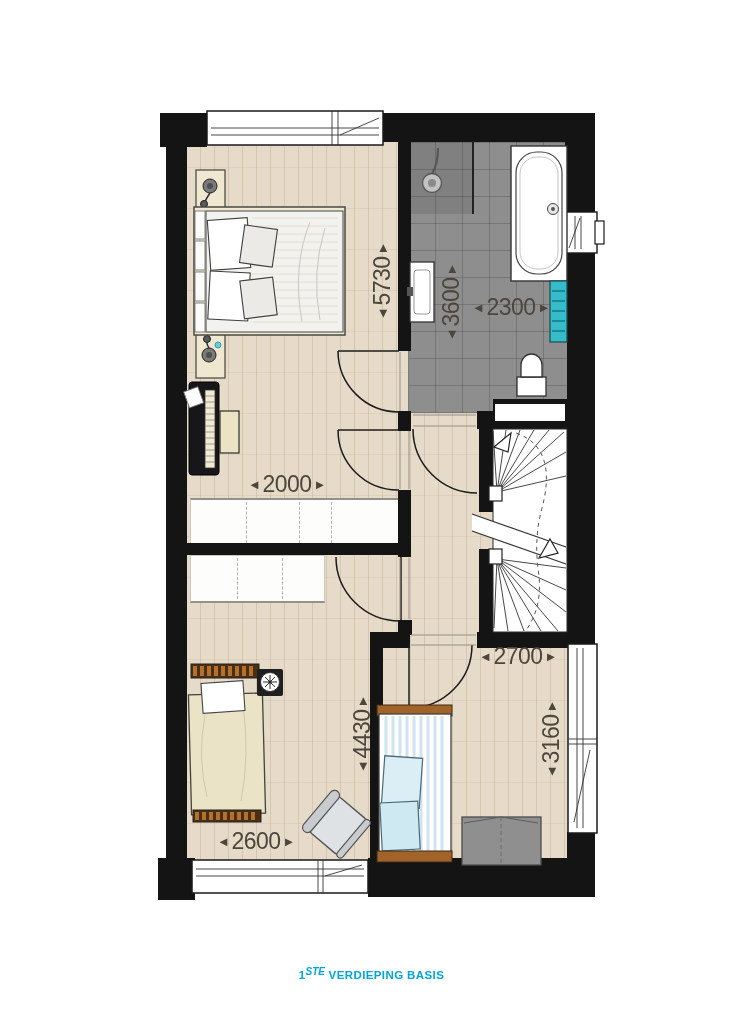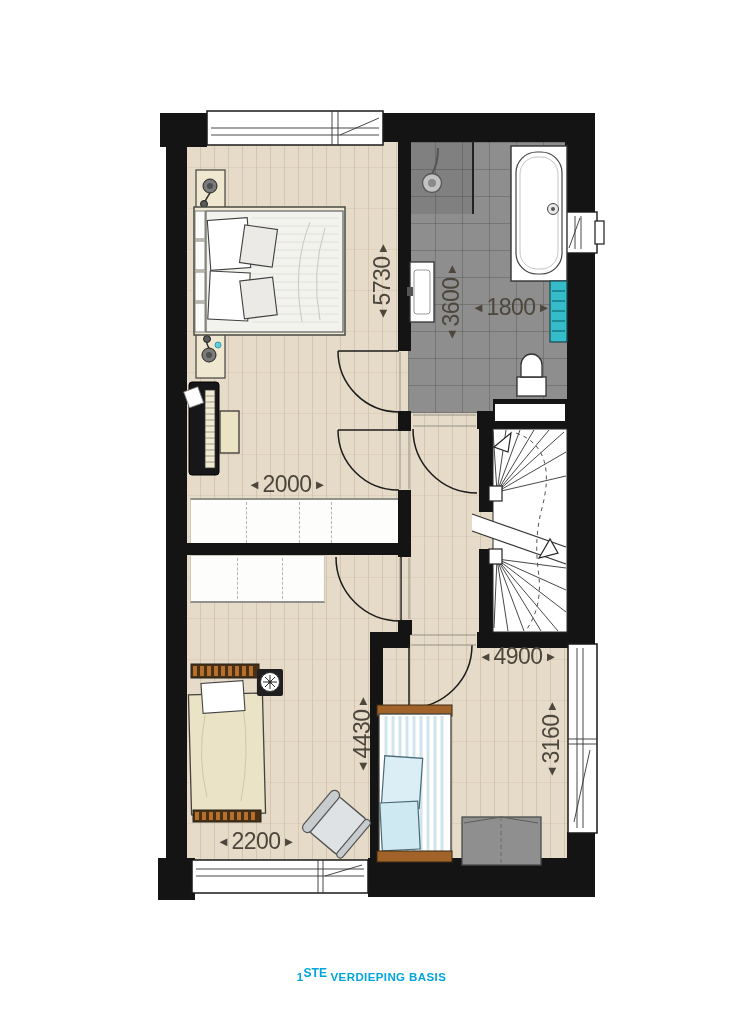--- a/index.html
+++ b/index.html
@@ -20,21 +20,21 @@
   .wardrobe.up{border-top:2px solid #92928a;}
   .wardrobe.down{border-bottom:2px solid #92928a;}
   .shower-shade{position:absolute;background:rgba(30,30,30,.12);}
   .dim{position:absolute;width:120px;height:24px;display:flex;align-items:center;justify-content:center;
        gap:2px;color:#4c463c;font-size:23px;font-weight:500;line-height:1;letter-spacing:-0.5px;
        white-space:nowrap;z-index:30;}
   .dim .arr{font-size:13px;}
   .dim.v{transform:rotate(-90deg);}
   .caption{position:absolute;left:0;right:0;top:966px;text-align:center;color:#00a5dc;
            font-size:11.5px;font-weight:700;letter-spacing:.4px;z-index:30;}
-  .caption .sup{font-size:12px;vertical-align:4px;letter-spacing:0;}
+  .caption .sup{font-size:10px;vertical-align:4px;letter-spacing:0;font-style:italic;}
   svg{position:absolute;left:0;top:0;z-index:20;}
 </style>
 </head>
 <body>
 
 <div id="canvas">
 
   <div class="floor-wood" style="left:172px;top:125px;width:400px;height:740px;"></div>
   <div class="floor-tile" style="left:408px;top:140px;width:159px;height:273px;"></div>
   <div class="shower-shade" style="left:410px;top:140px;width:62px;height:74px;"></div>
@@ -260,45 +260,45 @@
       <span>5730</span>
       <span class="arr">►</span>
   </div>
   <div class="dim v" style="left:391px;top:290px;">
     <span class="arr">◄</span>
       <span>3600</span>
       <span class="arr">►</span>
   </div>
   <div class="dim" style="left:451px;top:295px;">
     <span class="arr">◄</span>
-      <span>1800</span>
+      <span>2300</span>
       <span class="arr">►</span>
   </div>
   <div class="dim" style="left:227px;top:472px;">
     <span class="arr">◄</span>
       <span>2000</span>
       <span class="arr">►</span>
   </div>
   <div class="dim" style="left:458px;top:644px;">
     <span class="arr">◄</span>
-      <span>4900</span>
+      <span>2700</span>
       <span class="arr">►</span>
   </div>
   <div class="dim v" style="left:302px;top:722px;">
     <span class="arr">◄</span>
       <span>4430</span>
       <span class="arr">►</span>
   </div>
   <div class="dim v" style="left:491px;top:727px;">
     <span class="arr">◄</span>
       <span>3160</span>
       <span class="arr">►</span>
   </div>
   <div class="dim" style="left:196px;top:829px;">
     <span class="arr">◄</span>
-      <span>2200</span>
+      <span>2600</span>
       <span class="arr">►</span>
   </div>
 
   <div class="caption">
     <span>1</span><span class="sup">STE</span><span> </span><span>VERDIEPING BASIS</span>
   </div>
 </div>
 
 </body></html>

